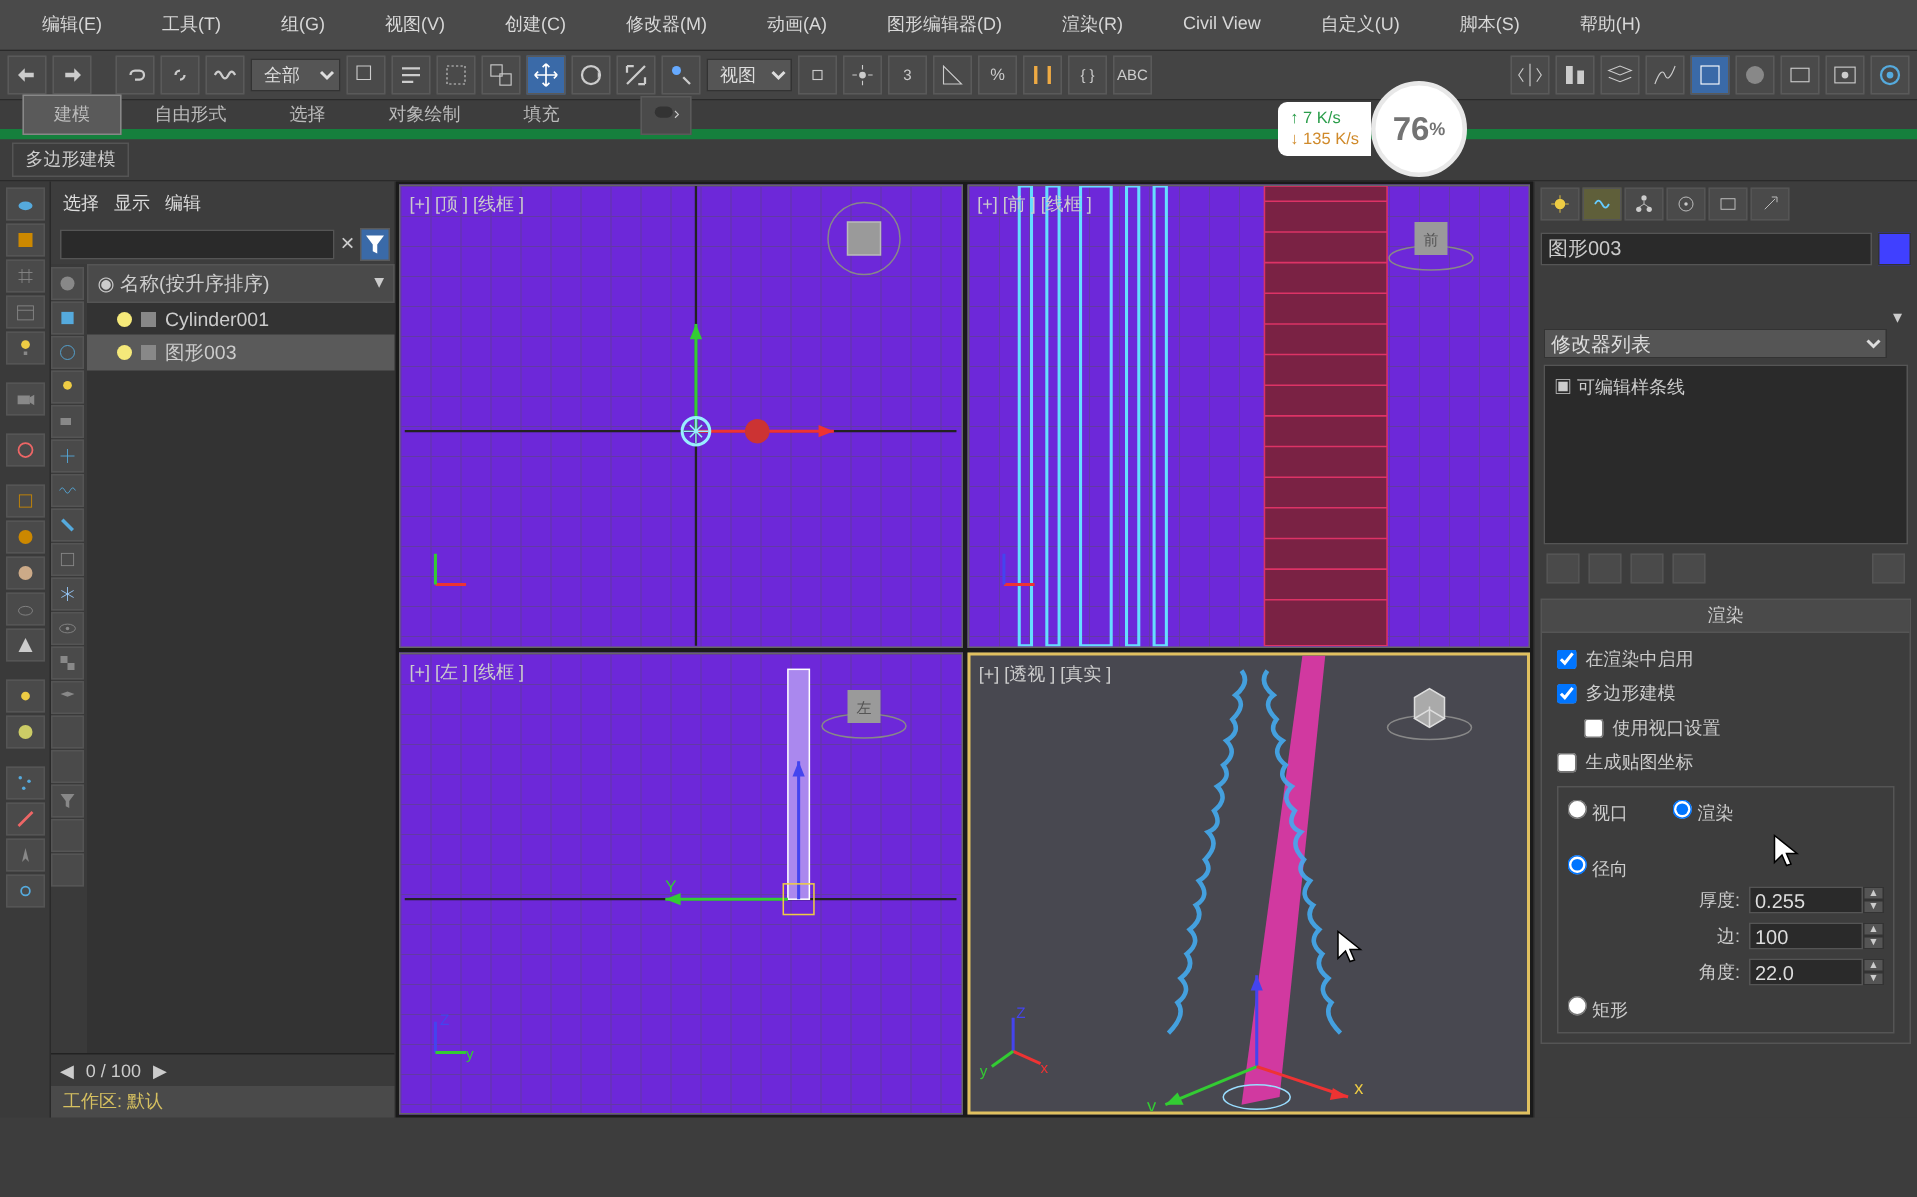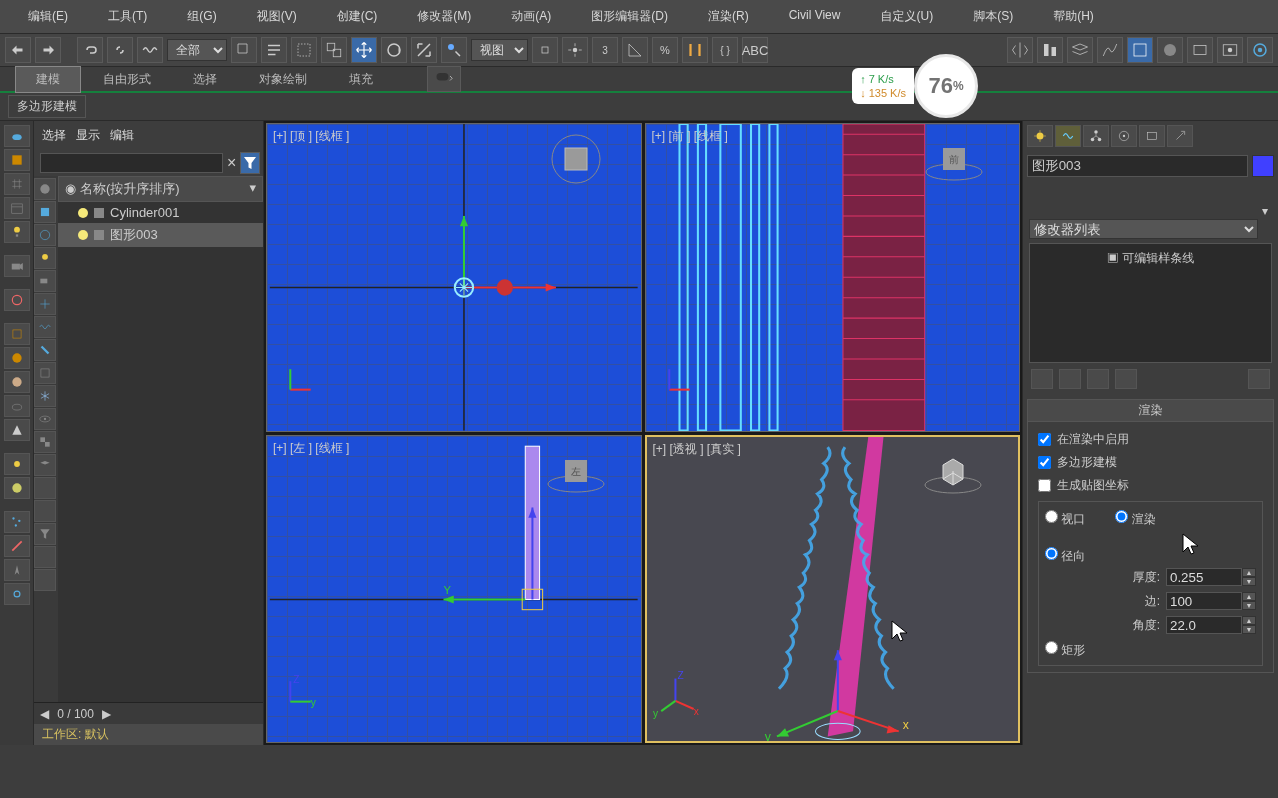--- a/index.html
+++ b/index.html
@@ -3,21 +3,21 @@
 <meta charset="utf-8">
 <style>
 * { margin: 0; padding: 0; box-sizing: border-box; font-family: "Microsoft YaHei", Arial, sans-serif; }
 body { background: #3d3d3d; color: #cccccc; font-size: 12px; width: 1278px; height: 798px; overflow: hidden; position: relative; }
 .menubar { background: #4a4a4a; display: flex; flex-wrap: wrap; padding: 4px 10px; gap: 4px; position: relative; }
 .menubar .mi { padding: 4px 18px; color: #d8d8d8; cursor: pointer; }
 .toolbar { background: #444; display: flex; align-items: center; padding: 2px 5px; gap: 4px; border-top: 1px solid #2a2a2a; border-bottom: 1px solid #2a2a2a; height: 34px; }
 .tbtn { width: 26px; height: 26px; display: flex; align-items: center; justify-content: center; background: #4a4a4a; border: 1px solid #5a5a5a; cursor: pointer; }
 .tbtn svg { width: 18px; height: 18px; }
 .sel { background: #555; border: 1px solid #333; color: #ddd; font-size: 12px; height: 22px; padding: 0 4px; }
-.ribbon-tabs { background: #3d3d3d; display: flex; gap: 2px; padding-left: 15px; align-items: center; height: 26px; border-bottom: 2px solid #15803d;}
+.ribbon-tabs { background: #3d3d3d; display: flex; gap: 2px; padding-left: 15px; align-items: center; height: 26px; border-bottom: 7px solid #15803d;}
 .ribbon-tabs .tab { padding: 4px 20px; color: #bbb; cursor: pointer; }
 .ribbon-tabs .tab.active { background: #5a5a5a; border: 1px solid #888; }
 .ribbon-panel { background: #3d3d3d; padding: 4px 8px; border-bottom: 1px solid #2a2a2a; height: 28px; display:flex; align-items:center;}
 .ribbon-panel .grp { border: 1px solid #555; padding: 2px 8px; display: inline-block; }
 .layout { display: flex; height: 624px; }
 .left-strip { width: 34px; background: #3a3a3a; border-right: 1px solid #2a2a2a; display: flex; flex-direction: column; align-items: center; padding-top: 4px; gap: 2px; }
 .left-strip .sbtn { width: 26px; height: 22px; background: #4a4a4a; border: 1px solid #555; cursor: pointer; display:flex; align-items:center; justify-content:center;}
 .scene-panel { width: 230px; background: #3d3d3d; border-right: 1px solid #2a2a2a; display: flex; flex-direction: column; }
 .scene-head { display: flex; gap: 10px; padding: 6px 8px; color: #ddd; }
 .scene-search { display: flex; align-items: center; padding: 2px 6px; gap: 4px; }
@@ -25,36 +25,36 @@
 .scene-body { display: flex; flex: 1; }
 .scene-icons { width: 24px; background: #3a3a3a; display: flex; flex-direction: column; gap: 1px; padding-top: 2px;}
 .scene-icons .ic { width: 22px; height: 22px; background: #4a4a4a; border:1px solid #555; cursor:pointer; display:flex; align-items:center; justify-content:center;}
 .scene-list { flex: 1; background: #333; }
 .scene-list .hdr { background: #4a4a4a; padding: 3px 6px; border: 1px solid #555; font-size:13px;}
 .scene-list .row { padding: 3px 6px 3px 20px; display:flex; align-items:center; gap:6px; font-size:13px;}
 .scene-list .row.selected { background: #5a5a5a; }
 .bulb { width:10px; height:10px; background: #f5e97a; border-radius:50%; display:inline-block;}
 .cube-ic { width:10px; height:10px; background:#888; display:inline-block;}
 .viewports { flex: 1; display: grid; grid-template-columns: 1fr 1fr; grid-template-rows: 1fr 1fr; gap: 3px; background: #1a1a1a; padding: 2px;}
-.vp { background: #1d4ed8; border: 1px solid #666; position: relative; overflow:hidden;}
+.vp { background: #6d28d9; border: 1px solid #666; position: relative; overflow:hidden;}
 .vp.active { border: 2px solid #e0c060; }
 .vp-label { position: absolute; top: 4px; left: 6px; color: #ccc; font-size: 12px; z-index:5;}
 .vp-cube { position:absolute; top:10px; right:30px; width:70px; height:50px;}
 .grid-bg { position:absolute; inset:0; background-image: linear-gradient(#555 1px, transparent 1px), linear-gradient(90deg, #555 1px, transparent 1px); background-size: 20px 20px; opacity:0.4;}
 .right-panel { width: 256px; background: #3d3d3d; border-left: 1px solid #2a2a2a; display: flex; flex-direction: column; }
 .cmd-tabs { display: flex; gap: 2px; padding: 4px; }
 .cmd-tabs .ctab { width: 26px; height: 22px; background: #4a4a4a; border: 1px solid #555; cursor:pointer; display:flex; align-items:center; justify-content:center;}
 .cmd-tabs .ctab.active { background: #5f5f3a; }
 .obj-name { display:flex; padding: 4px; gap:4px;}
 .obj-name input { flex:1; background:#2a2a2a; border:1px solid #555; color:#ccc; padding:2px 4px; height:22px;}
 .color-sw { width:22px; height:22px; background:#4040ff; border:1px solid #333;}
 .mod-list-hdr { display:flex; padding:2px 6px; align-items:center;}
 .mod-list-hdr select { flex:1; background:#555; border:1px solid #333; color:#ddd; height:20px;margin-top:36px;}
 .mod-stack { background:#2a2a2a; border:1px solid #555; margin:2px 6px; height:120px; padding:4px 6px; font-size:12px;}
-.mod-stack .mrow { padding:2px 0;text-align:center;}
+.mod-stack .mrow { padding:2px 0;}
 .mod-tools { display:flex; gap:6px; padding:4px 8px;}
 .mod-tools .mt { width:22px; height:20px; background:#4a4a4a; border:1px solid #555; cursor:pointer;}
 .rollout { margin: 6px 4px; border:1px solid #555;}
 .rollout-hdr { text-align:center; background:#4a4a4a; padding:2px; border-bottom:1px solid #555;}
 .rollout-body { padding:6px 10px; font-size:12px;}
 .chk { display:flex; align-items:center; gap:6px; padding:3px 0;}
 .chk input { width:13px; height:13px;}
 .radio-group { border:1px solid #555; padding:6px; margin-top:4px;}
 .rg-row { display:flex; gap:30px; padding:2px 0;}
 .param-row { display:flex; align-items:center; justify-content:flex-end; gap:6px; padding:3px 0;}
@@ -197,21 +197,21 @@
     </div>
   <div class="tbtn">
       <svg viewBox="0 0 24 24">
         <path d="M6 4v16M18 4v16" stroke="#ea4" stroke-width="3"></path>
       </svg>
     </div>
   <div class="tbtn">
       <span style="color:#ccc;font-size:10px">{ }</span>
     </div>
   <div class="tbtn">
-      <span style="color:#ccc;font-size:13px">ABC</span>
+      <span style="color:#ccc;font-size:10px">ABC</span>
     </div>
   <div style="flex:1"></div>
   <div class="tbtn">
       <svg viewBox="0 0 24 24">
         <path d="M12 2v20M6 6l-4 6 4 6M18 6l4 6-4 6" stroke="#ccc" fill="none"></path>
       </svg>
     </div>
   <div class="tbtn">
       <svg viewBox="0 0 24 24">
         <rect x="4" y="4" width="6" height="16" fill="#ccc"></rect>
@@ -680,20 +680,24 @@
       <div class="rollout-hdr">渲染</div>
       <div class="rollout-body">
         <label class="chk">
             <input type="checkbox" checked="" style="">
             <span>在渲染中启用</span>
           </label>
         <label class="chk">
             <input type="checkbox" checked="" style="">
             <span>多边形建模</span>
           </label>
+        <label class="chk" style="padding-left:18px">
+            <input type="checkbox" style="">
+            <span>使用视口设置</span>
+          </label>
         <label class="chk">
             <input type="checkbox" style="">
             <span>生成贴图坐标</span>
           </label>
 
         <div class="radio-group">
           <div class="rg-row">
             <label><input type="radio" name="vr" style=""> <span>视口</span></label>
             <label><input type="radio" name="vr" checked="" style=""> <span>渲染</span></label>
           </div>

